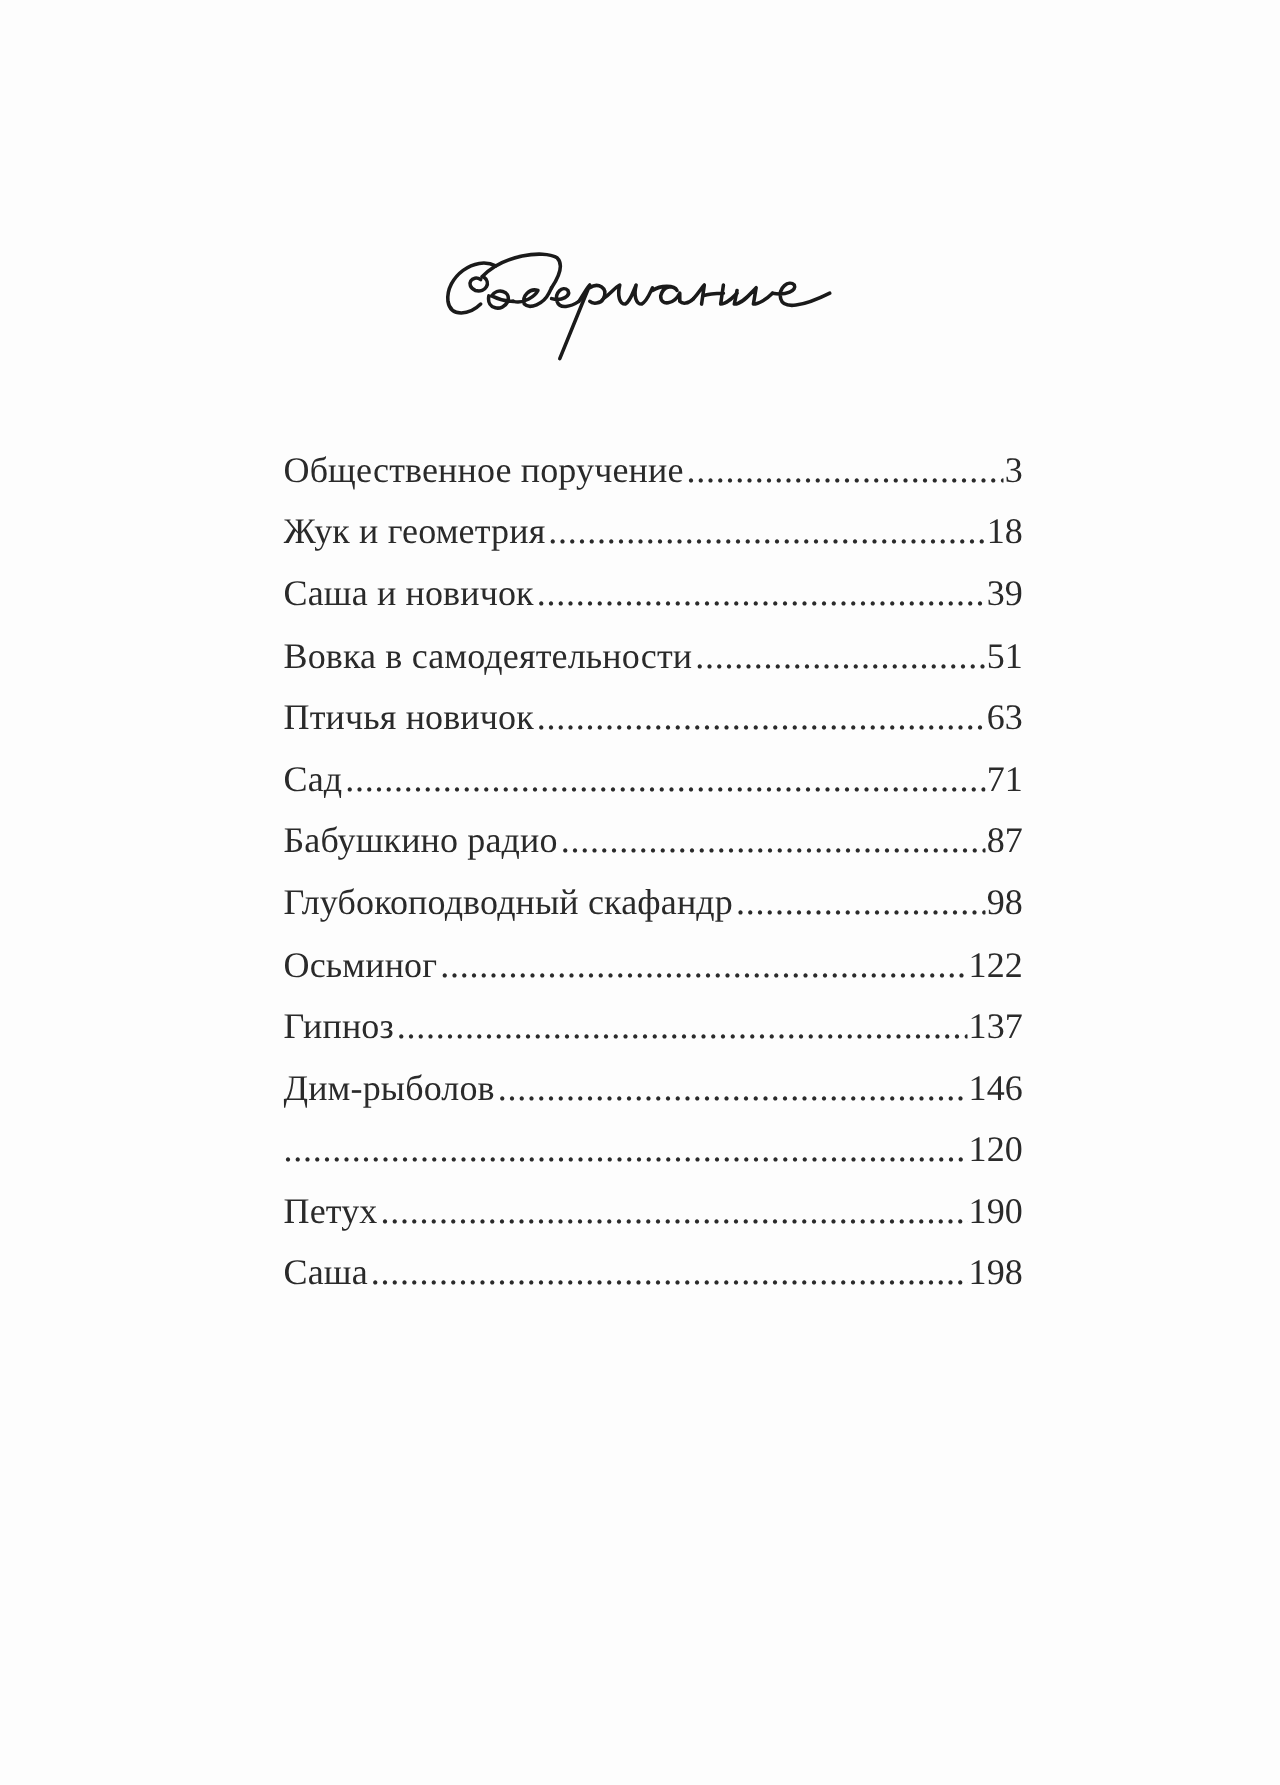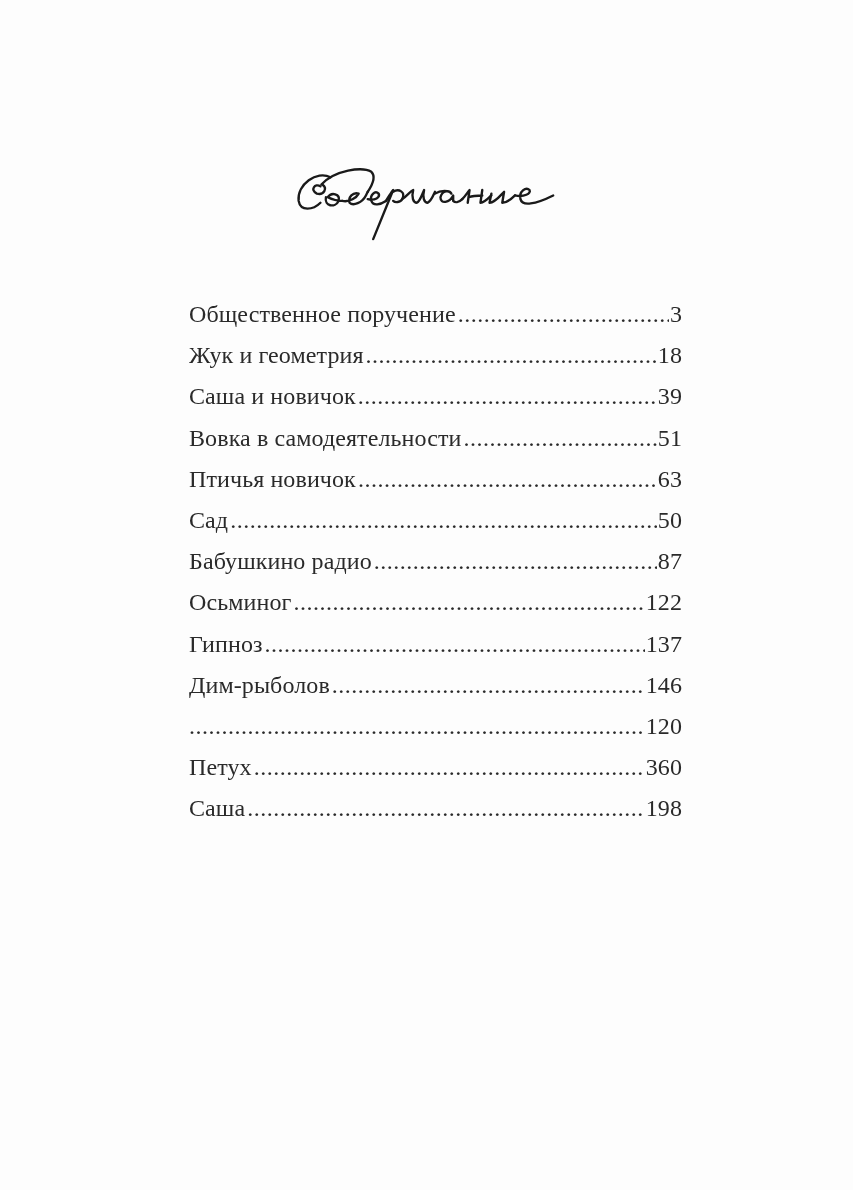--- a/index.html
+++ b/index.html
@@ -136,26 +136,31 @@
       <span class="toc-page">51</span>
     </li>
     <li class="toc-item">
       <span class="toc-title">Птичья новичок</span>
       <span class="toc-dots"></span>
       <span class="toc-page">63</span>
     </li>
     <li class="toc-item">
       <span class="toc-title">Сад </span>
       <span class="toc-dots"></span>
-      <span class="toc-page">50</span>
+      <span class="toc-page">71</span>
     </li>
     <li class="toc-item">
       <span class="toc-title">Бабушкино радио</span>
       <span class="toc-dots"></span>
       <span class="toc-page">87</span>
+    </li>
+    <li class="toc-item">
+      <span class="toc-title">Глубокоподводный скафандр</span>
+      <span class="toc-dots"></span>
+      <span class="toc-page">98</span>
     </li>
     <li class="toc-item">
       <span class="toc-title">Осьминог </span>
       <span class="toc-dots"></span>
       <span class="toc-page">122</span>
     </li>
     <li class="toc-item">
       <span class="toc-title">Гипноз </span>
       <span class="toc-dots"></span>
       <span class="toc-page">137</span>
@@ -165,21 +170,21 @@
       <span class="toc-dots"></span>
       <span class="toc-page">146</span>
     </li>
     <li class="toc-item">
       <span class="toc-dots"></span>
       <span class="toc-page">120</span>
     </li>
     <li class="toc-item">
       <span class="toc-title">Петух </span>
       <span class="toc-dots"></span>
-      <span class="toc-page">360</span>
+      <span class="toc-page">190</span>
     </li>
     <li class="toc-item">
       <span class="toc-title">Саша</span>
       <span class="toc-dots"></span>
       <span class="toc-page">198</span>
     </li>
   </ul>
 
 </div>
 

